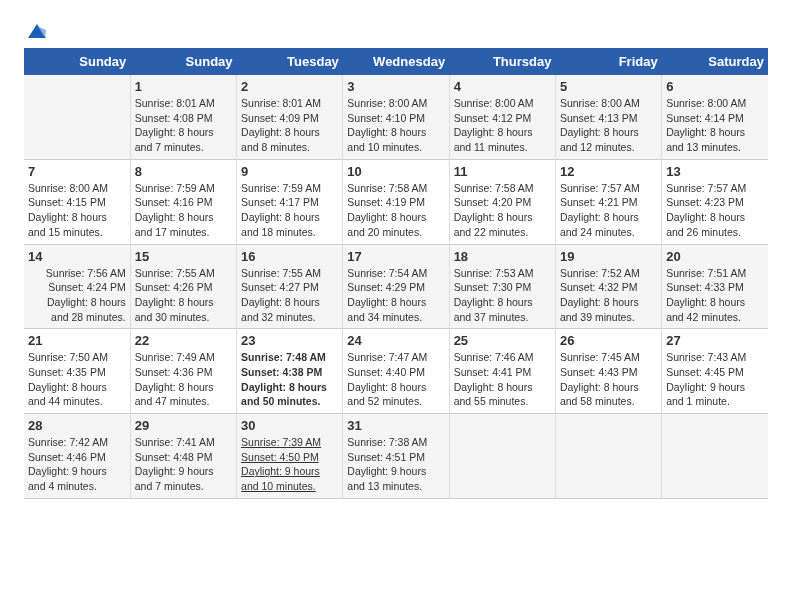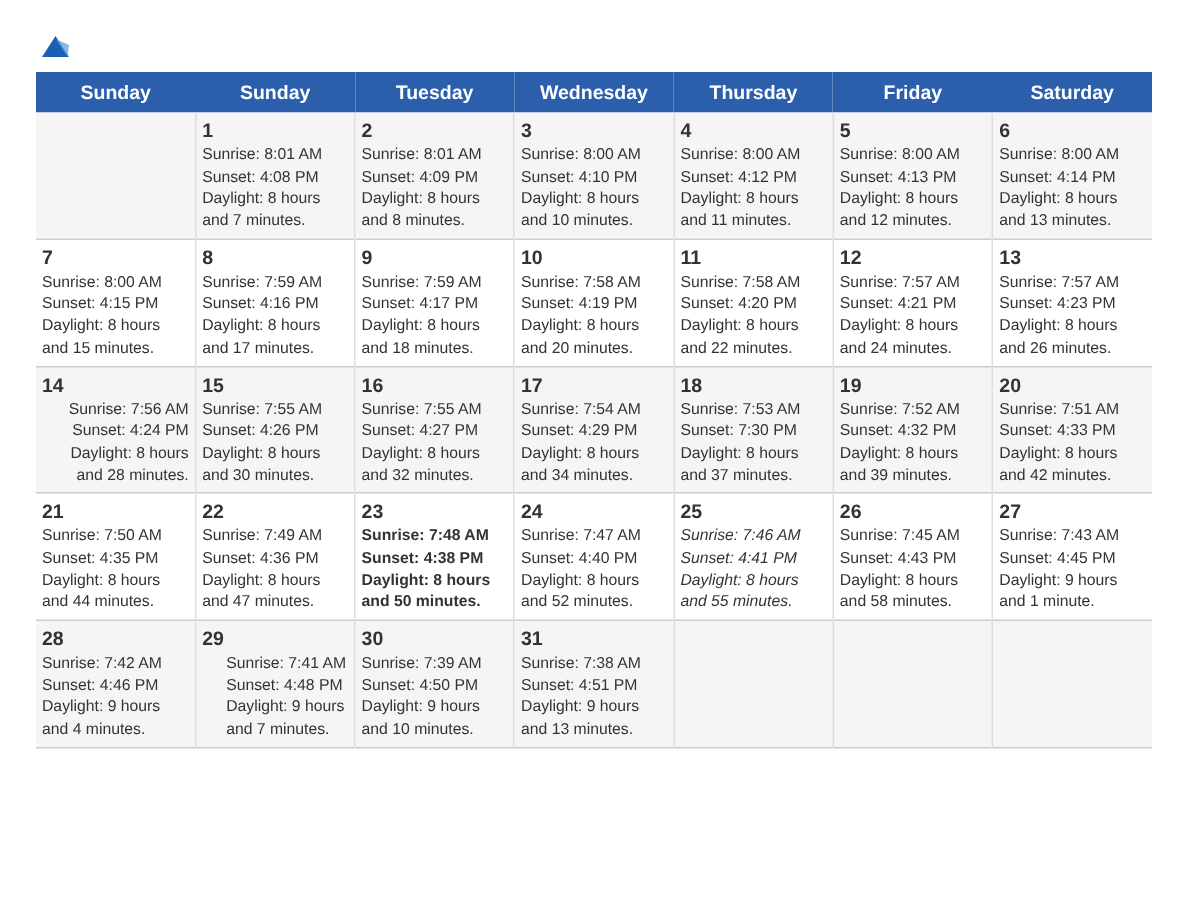--- a/index.html
+++ b/index.html
@@ -50,21 +50,21 @@
     }
     table {
       width: 100%;
       border-collapse: collapse;
       font-size: 11px;
     }
     thead tr th {
       background-color: #2b5fac;
       color: #fff;
       padding: 6px 4px;
-      text-align: center;
+      text-align: right;
       font-size: 13px;
       font-weight: bold;
     }
     tbody tr {
       border-bottom: 1px solid #ccc;
     }
     tbody tr td {
       vertical-align: top;
       padding: 4px 4px 4px 4px;
       border-right: 1px solid #ddd;
@@ -299,21 +299,21 @@
         </td>
         <td>
           <span class="day-num">24</span>
           <div class="cell-content" style="white-space: pre-line;">Sunrise: 7:47 AM
 Sunset: 4:40 PM
 Daylight: 8 hours
 and 52 minutes.</div>
         </td>
         <td>
           <span class="day-num">25</span>
-          <div class="cell-content" style="white-space: pre-line; font-style: italic;">Sunrise: 7:46 AM
+          <div class="cell-content" style="white-space: pre-line;">Sunrise: 7:46 AM
 Sunset: 4:41 PM
 Daylight: 8 hours
 and 55 minutes.</div>
         </td>
         <td>
           <span class="day-num">26</span>
           <div class="cell-content" style="white-space: pre-line;">Sunrise: 7:45 AM
 Sunset: 4:43 PM
 Daylight: 8 hours
 and 58 minutes.</div>
@@ -329,28 +329,28 @@
       <tr>
         <td>
           <span class="day-num">28</span>
           <div class="cell-content" style="white-space: pre-line;">Sunrise: 7:42 AM
 Sunset: 4:46 PM
 Daylight: 9 hours
 and 4 minutes.</div>
         </td>
         <td>
           <span class="day-num">29</span>
-          <div class="cell-content" style="white-space: pre-line; margin-left: 16px;">Sunrise: 7:41 AM
+          <div class="cell-content" style="white-space: pre-line;">Sunrise: 7:41 AM
 Sunset: 4:48 PM
 Daylight: 9 hours
 and 7 minutes.</div>
         </td>
         <td>
           <span class="day-num">30</span>
-          <div class="cell-content" style="white-space: pre-line;">Sunrise: 7:39 AM
+          <div class="cell-content" style="white-space: pre-line; text-decoration: underline;">Sunrise: 7:39 AM
 Sunset: 4:50 PM
 Daylight: 9 hours
 and 10 minutes.</div>
         </td>
         <td>
           <span class="day-num">31</span>
           <div class="cell-content" style="white-space: pre-line;">Sunrise: 7:38 AM
 Sunset: 4:51 PM
 Daylight: 9 hours
 and 13 minutes.</div>

